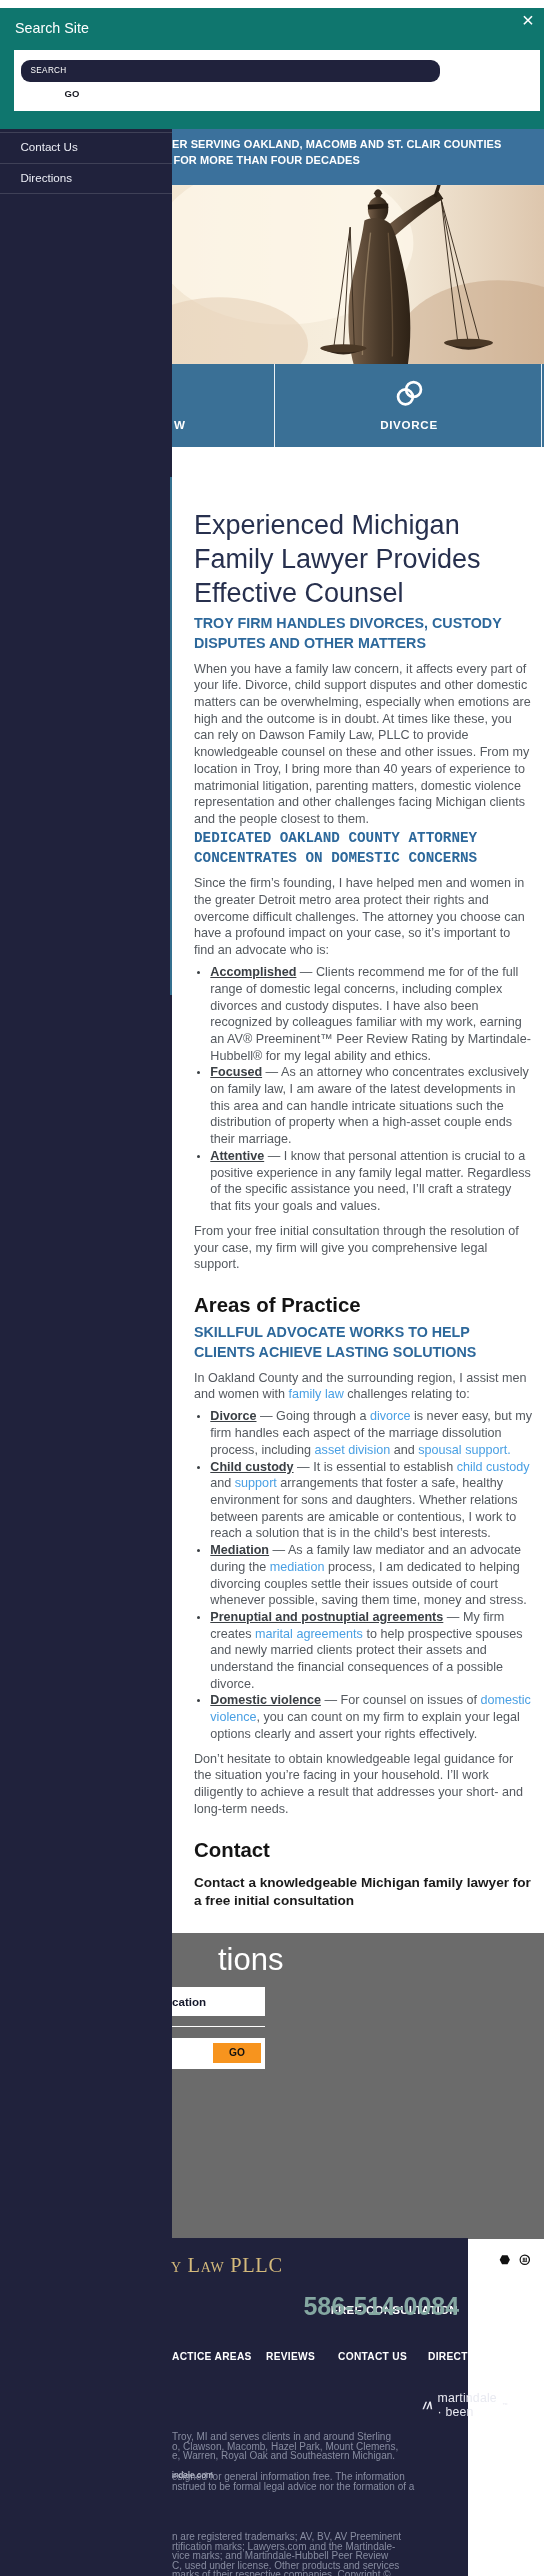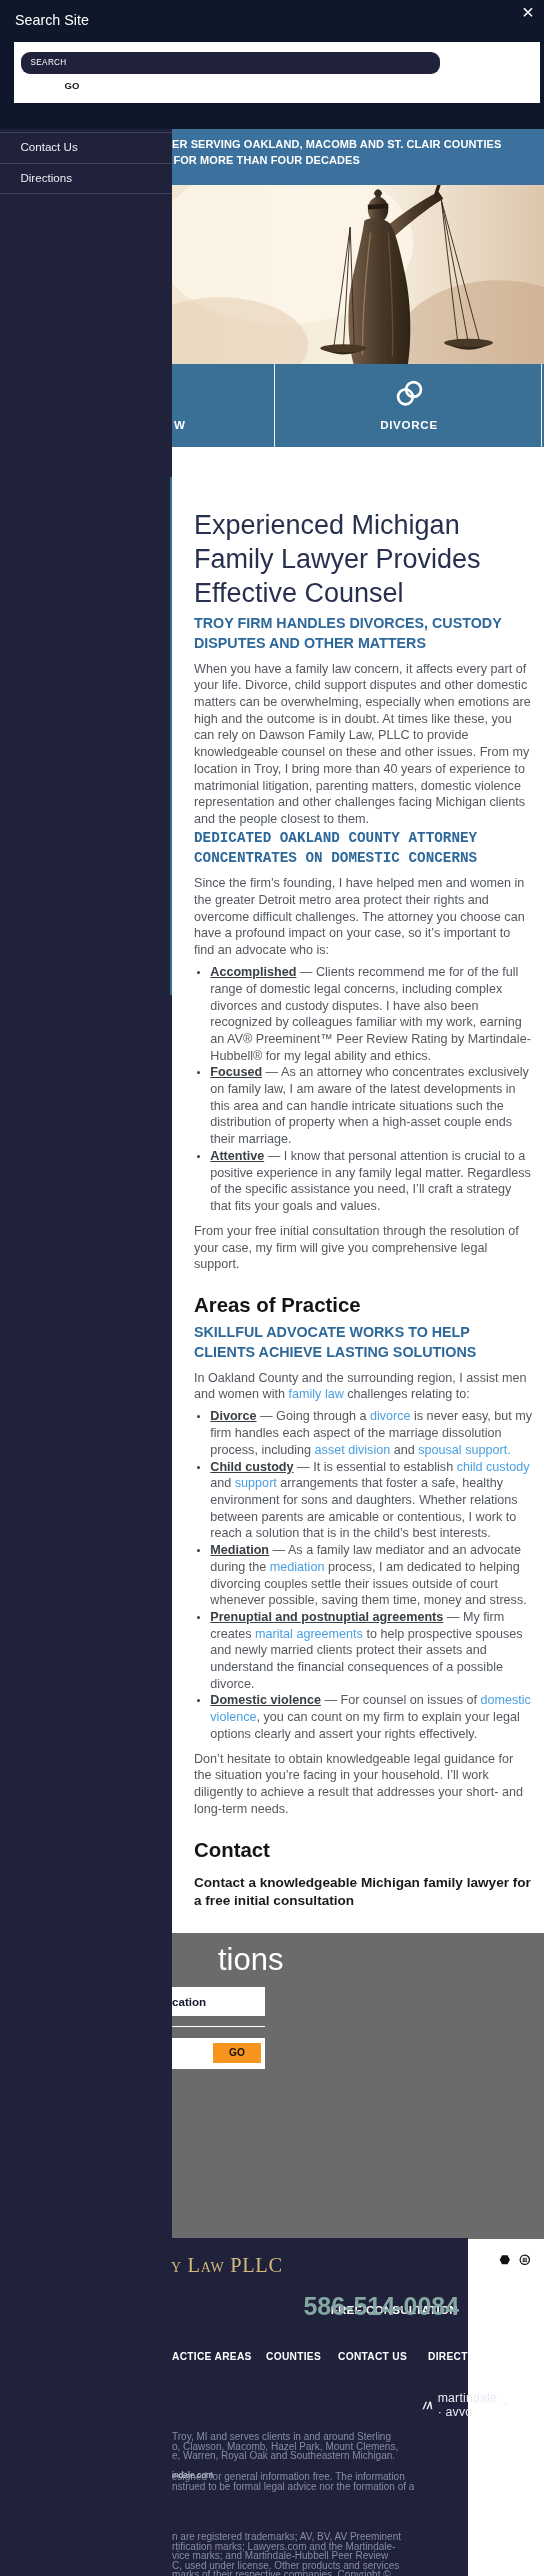--- a/index.html
+++ b/index.html
@@ -1,20 +1,20 @@
 <!DOCTYPE html>
 <html style="font-size:11px"><head>
 <meta charset="utf-8">
 <style>
   html,body{margin:0;padding:0;background:#fff;}
   #page{position:relative;width:545px;height:2576px;overflow:hidden;
         font-family:"Liberation Sans",sans-serif;background:#fff;}
 
   
-  .top-navy{position:absolute;left:0;top:0;width:545px;height:129px;background:#0f172a;}
+  .top-navy{position:absolute;left:0;top:8px;width:545px;height:129px;background:#0f766e;}
   .search-title{position:absolute;left:15px;top:12.3px;color:#fff;font-size:14.3px;font-weight:400;}
   .close-x{position:absolute;right:11px;top:1.4px;color:#fff;font-size:20.4px;font-weight:300;cursor:pointer;line-height:23px;}
   .search-panel{position:absolute;left:13.6px;top:42px;width:526px;height:61px;background:#fff;}
   .search-input{position:absolute;left:7.5px;top:9.5px;width:419px;height:22px;background:#20223c;border-radius:9px;}
   .search-ph{position:absolute;left:9.5px;top:6.1px;color:#fff;font-size:8.2px;letter-spacing:0.3px;}
   .go-top{position:absolute;left:51px;top:38px;color:#15161f;font-size:9.5px;font-weight:700;cursor:pointer;}
 
   
   .left-panel{position:absolute;left:0;top:129px;width:172px;height:2447px;background:#20223c;}
   .menu-div{position:absolute;left:0;width:172px;height:0.7px;background:rgba(255,255,255,.14);}
@@ -228,37 +228,37 @@
         <rect x="7.8" y="5.5" width="1.4" height="4.6" fill="#111"></rect>
         <rect x="10" y="5.5" width="1.4" height="4.6" fill="#111"></rect>
         <rect x="5" y="10.6" width="7" height="1.2" fill="#111"></rect>
       </svg>
     </div>
 
     <div class="f-free">FREE CONSULTATION</div>
     <div class="f-phone">586-514-0084</div>
 
     <div class="f-nav" style="left:172px">ACTICE AREAS</div>
-    <div class="f-nav" style="left:266px">COUNTIES</div>
+    <div class="f-nav" style="left:266px">REVIEWS</div>
     <div class="f-nav" style="left:338px">CONTACT US</div>
     <div class="f-nav" style="left:428px">DIRECTIONS</div>
 
     <div class="fineprint" style="left:172px;top:153px">
         <div>Troy, MI and serves clients in and around Sterling</div>
         <div>o, Clawson, Macomb, Hazel Park, Mount Clemens,</div>
         <div>e, Warren, Royal Oak and Southeastern Michigan.</div>
       </div>
 
     <div class="md-logo">
       <svg width="16.3" height="13" viewBox="0 0 24 19">
         <path d="M1,18 L8,1 L11.4,1 L4.4,18 Z" fill="#e9eaf1"></path>
         <path d="M9.6,18 L16.6,1 L20,1 L13,18 Z" fill="#e9eaf1"></path>
         <path d="M16.6,1 L20,1 L23,18 L19.6,18 Z" fill="#e9eaf1"></path>
       </svg>
-      <span class="txt">martindale · avvo</span>
+      <span class="txt">martindale · been</span>
         <sup>™</sup>
     </div>
 
     <div class="fineprint" style="left:172px;top:193px">
         <div>esigned for general information free. The information</div>
         <div>nstrued to be formal legal advice nor the formation of a</div>
       </div>
 
     <div class="md-link">indale.com</div>
 

